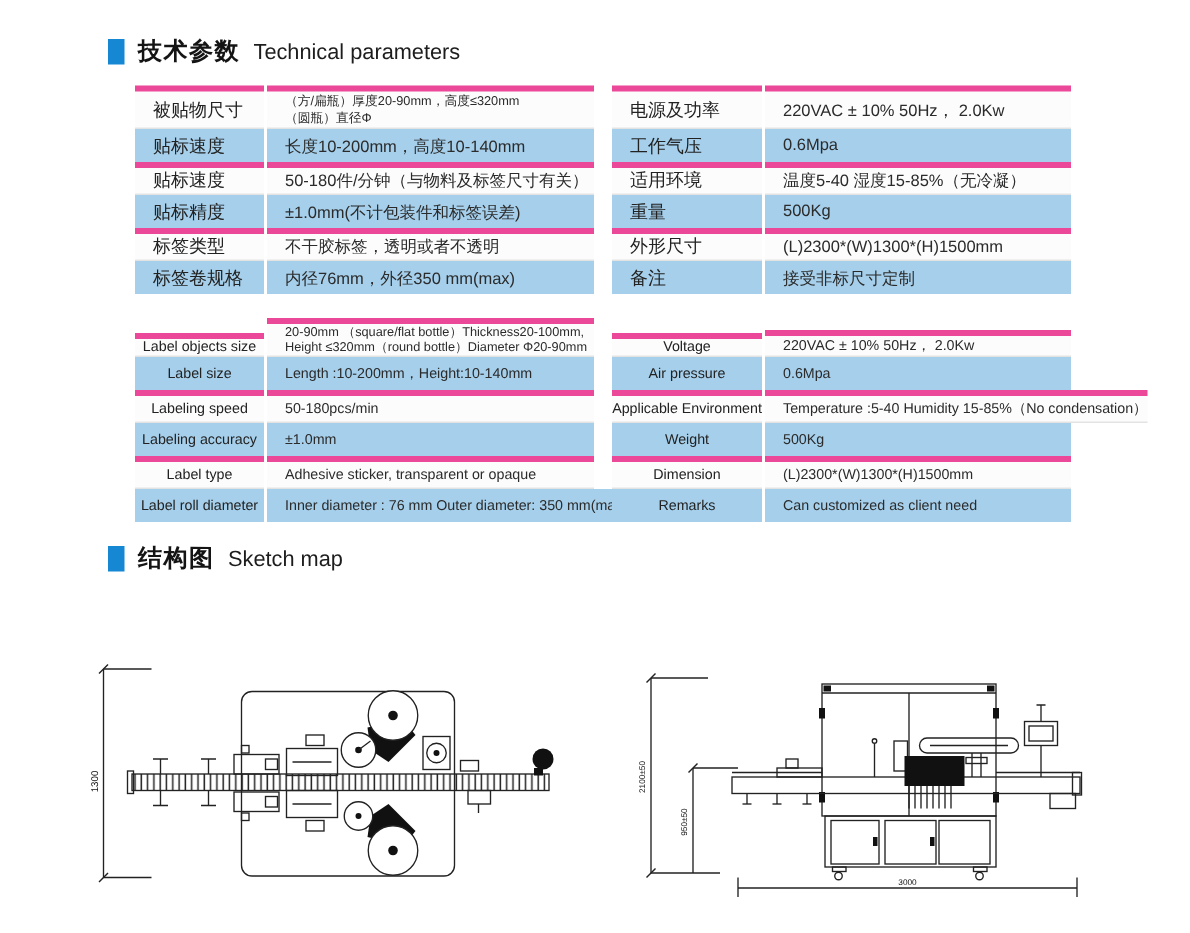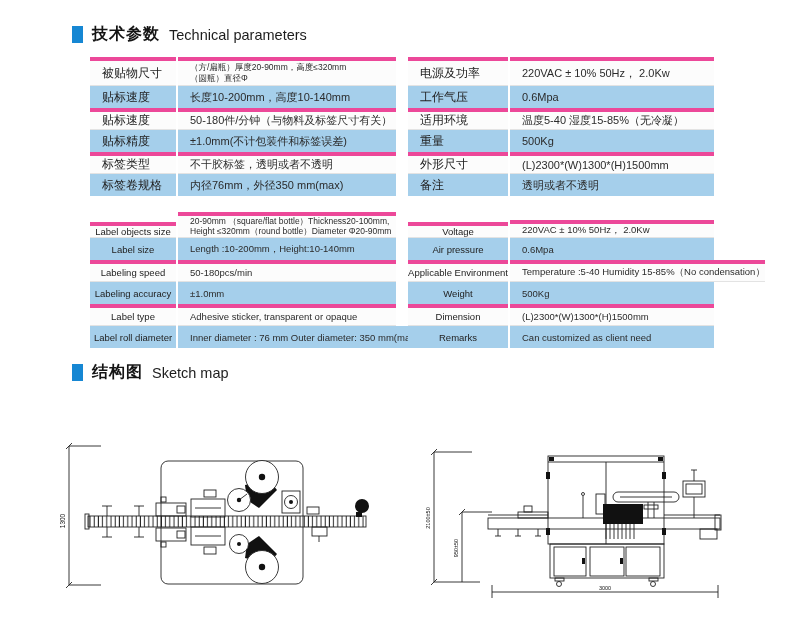--- a/index.html
+++ b/index.html
@@ -97,21 +97,21 @@
       <div class="t-row blue">
         <div class="t-label">重量</div>
         <div class="t-value">500Kg</div>
       </div>
       <div class="t-row white">
         <div class="t-label">外形尺寸</div>
         <div class="t-value">(L)2300*(W)1300*(H)1500mm</div>
       </div>
       <div class="t-row blue">
         <div class="t-label">备注</div>
-        <div class="t-value">透明或者不透明</div>
+        <div class="t-value">接受非标尺寸定制</div>
       </div>
     </div>
 
     <div class="spec-table en">
       <div class="t-row tall-en white">
         <div class="t-label">Label objects size</div>
         <div class="t-value pre">20-90mm （square/flat bottle）Thickness20-100mm,
 Height ≤320mm（round bottle）Diameter Φ20-90mm</div>
       </div>
       <div class="t-row blue">

